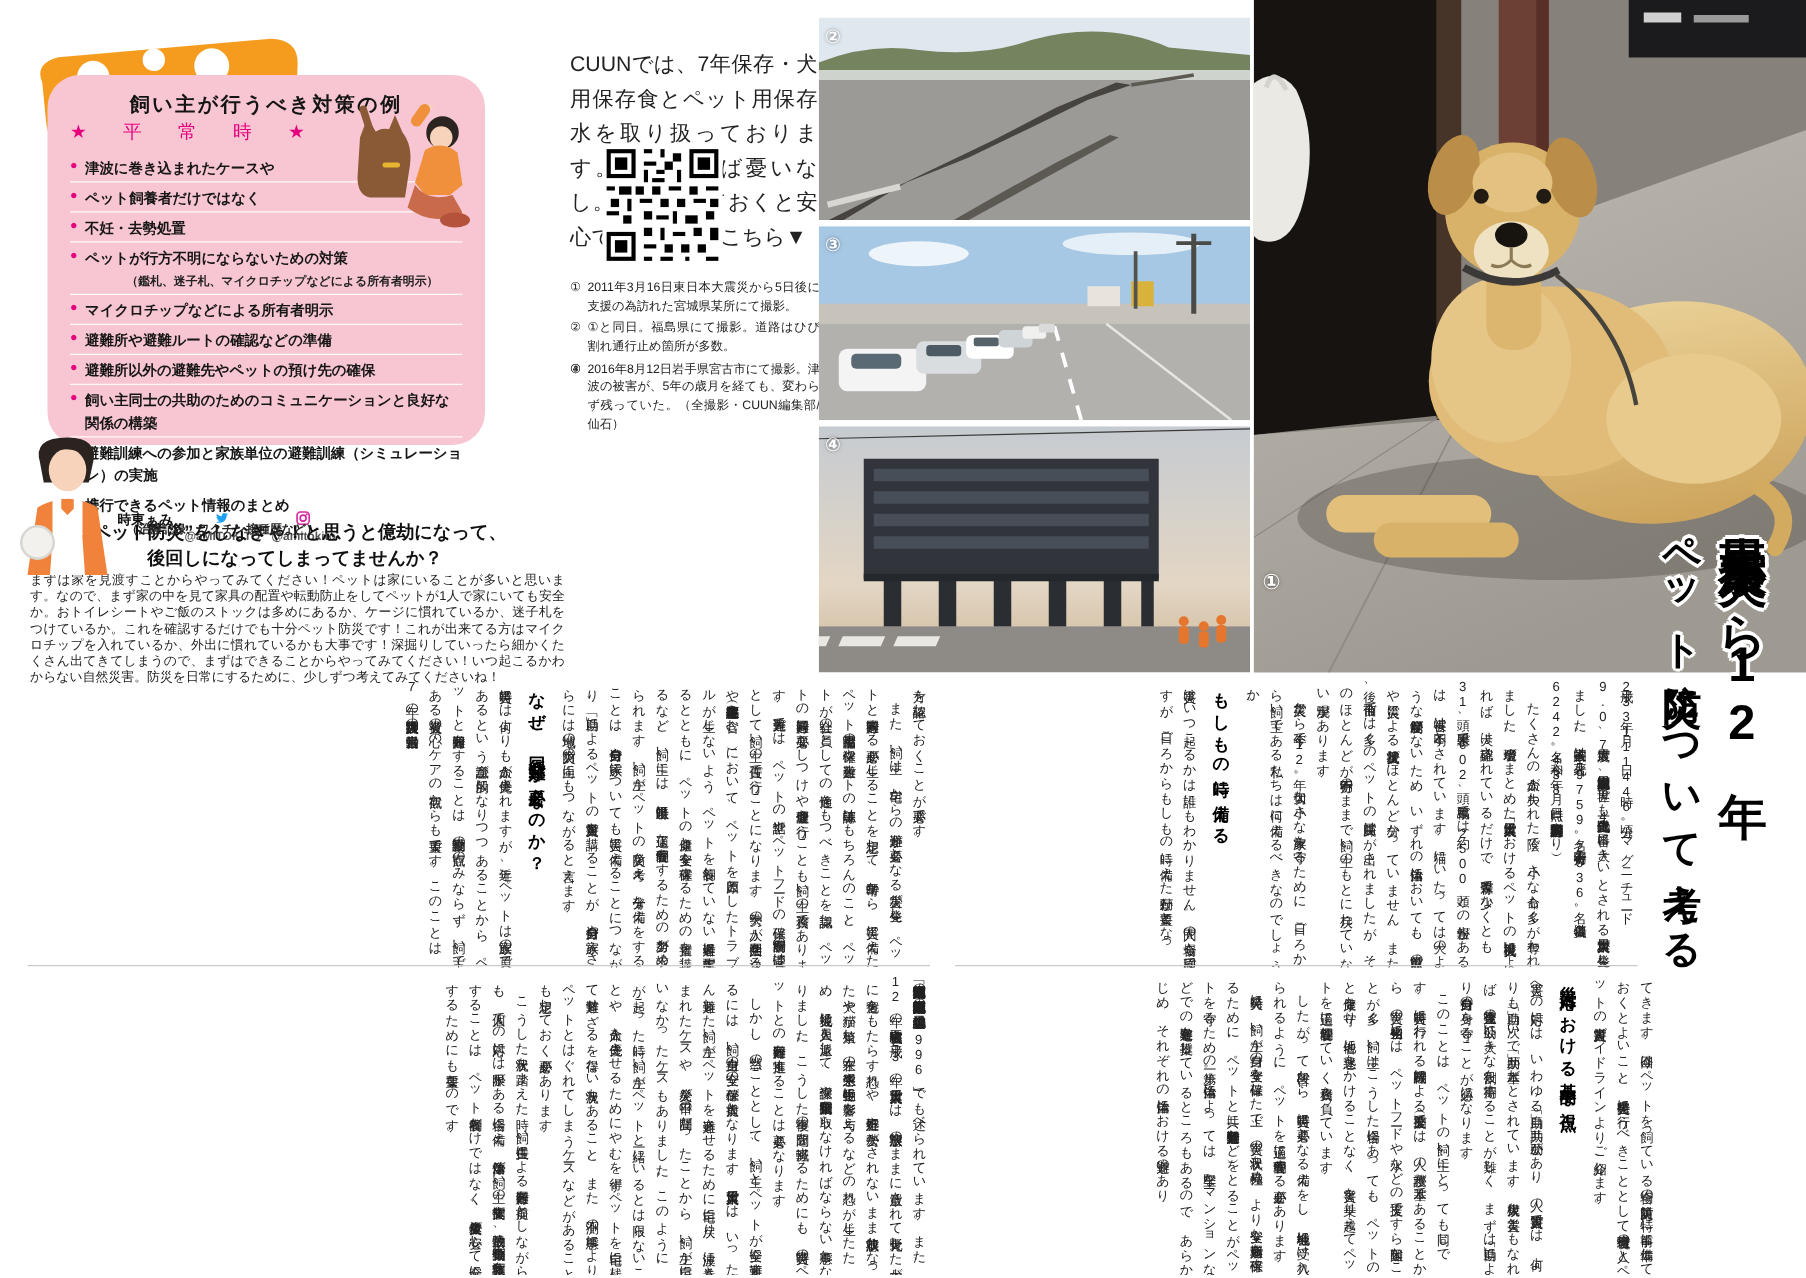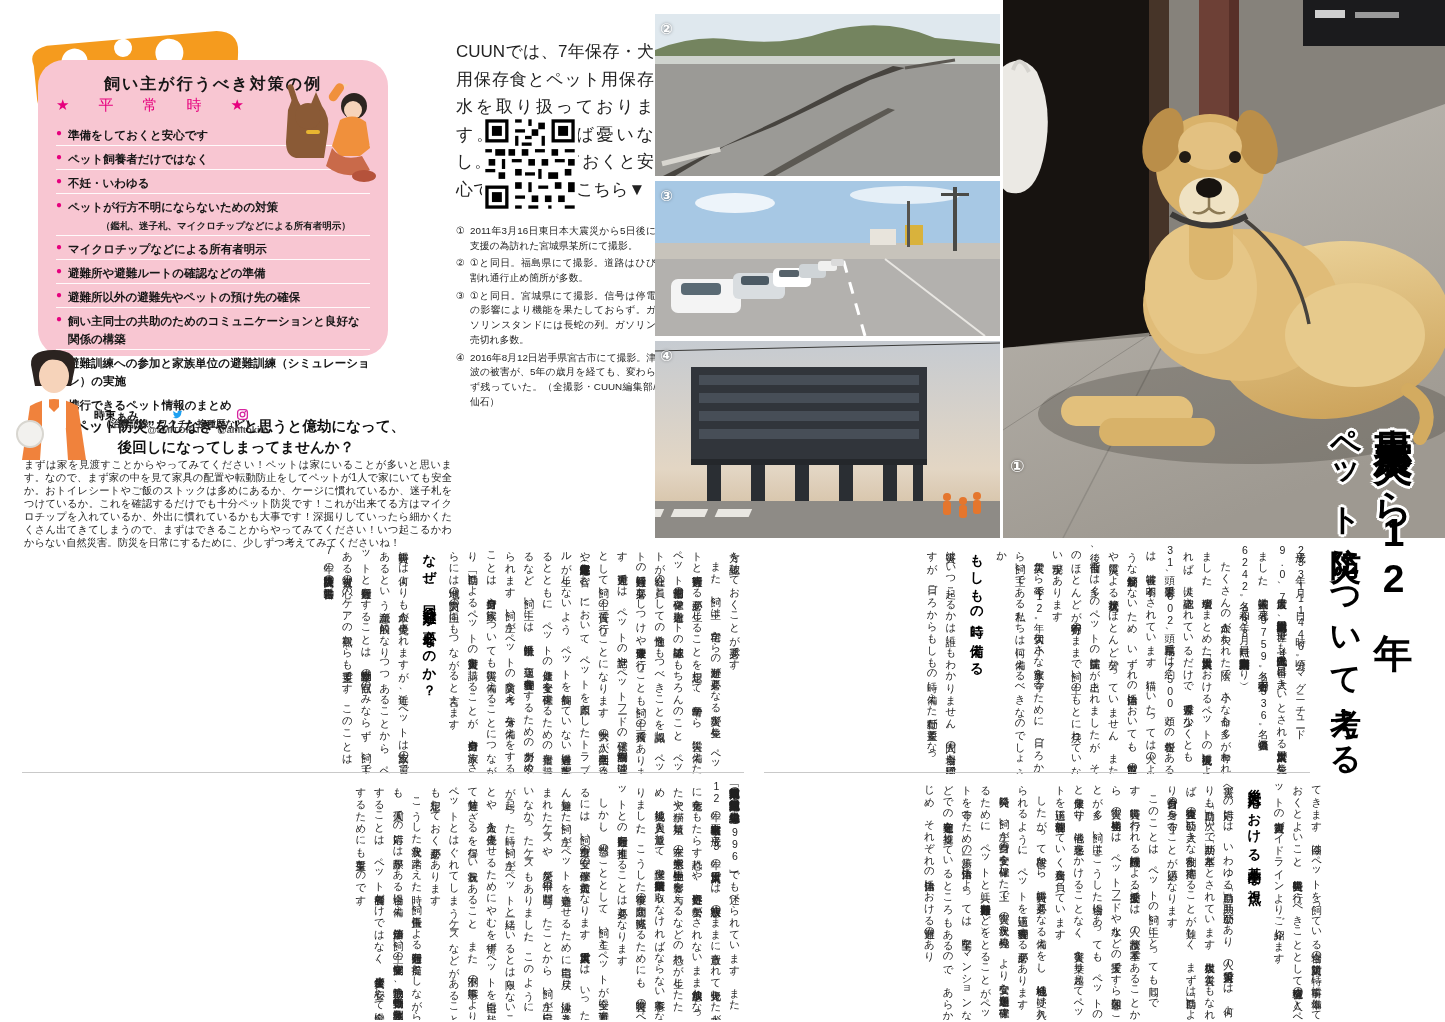--- a/index.html
+++ b/index.html
@@ -79,29 +79,29 @@
       <circle cx="190" cy="60" r="7" fill="#ffffff"></circle>
     </g>
   </svg>
 
   <div id="prep-box" class="abs">
     <div class="pb-title">飼い主が行うべき対策の例</div>
     <div class="pb-sub">★　平　常　時　★</div>
     <ul>
       <li>
           <span class="bullet">●</span>
-          <span><span class="item-text">準備をしておくと安心です</span></span>
+          <span><span class="item-text">津波に巻き込まれたケースや</span></span>
         </li>
       <li>
           <span class="bullet">●</span>
           <span><span class="item-text">ペット飼養者だけではなく</span></span>
         </li>
       <li>
           <span class="bullet">●</span>
-          <span><span class="item-text">不妊・いわゆる</span></span>
+          <span><span class="item-text">不妊・去勢処置</span></span>
         </li>
       <li>
           <span class="bullet">●</span>
           <span><span class="item-text">ペットが行方不明にならないための対策</span><br><span class="item-note">（鑑札、迷子札、マイクロチップなどによる所有者明示）</span></span>
         </li>
       <li>
           <span class="bullet">●</span>
           <span><span class="item-text">マイクロチップなどによる所有者明示</span></span>
         </li>
       <li>
@@ -197,21 +197,21 @@
       <rect x="10" y="27" width="2" height="1"></rect>
         <rect x="14" y="27" width="3" height="1"></rect>
         <rect x="20" y="27" width="1" height="1"></rect>
       <rect x="25" y="27" width="3" height="1"></rect>
     </g>
   </svg>
 
   <div id="captions" class="abs">
     <div class="cap"><span class="num">①</span><span>2011年3月16日東日本大震災から5日後に支援の為訪れた宮城県某所にて撮影。</span></div>
     <div class="cap"><span class="num">②</span><span>①と同日。福島県にて撮影。道路はひび割れ通行止め箇所が多数。</span></div>
-    <div class="cap"><span class="num">③</span><span>①と同日。宮城県にて撮影。信号は停電の影響により機能を果たしておらず。ガソリンスタンドには長蛇の列。ガソリン売切れ多数。</span></div>
+    <div class="cap"><span class="num">③</span></div>
     <div class="cap"><span class="num">④</span><span>2016年8月12日岩手県宮古市にて撮影。津波の被害が、5年の歳月を経ても、変わらず残っていた。（全撮影・CUUN編集部/仙石）</span></div>
   </div>
 
   <svg id="photo-crack" class="abs photo" viewBox="0 0 345 162" preserveAspectRatio="none">
     <rect width="345" height="40" fill="#dfe8ee"></rect>
     <path d="M0 36 q40-16 80-10 q50 6 90-8 q60-16 110 6 l65 6 v14 H0 Z" fill="#74845f"></path>
     <rect y="42" width="345" height="8" fill="#cfd3ce"></rect>
     <rect y="50" width="345" height="112" fill="#9b9a96"></rect>
     <path d="M20 162 L70 132 L120 112 L170 88 L215 66 L250 54 L238 52 L190 72 L140 98 L90 122 L40 146 L8 162 Z" fill="#47443f"></path>
     <path d="M120 162 L160 140 L200 118 L240 96 L233 94 L190 116 L150 138 L108 162 Z" fill="#5c5953"></path>

